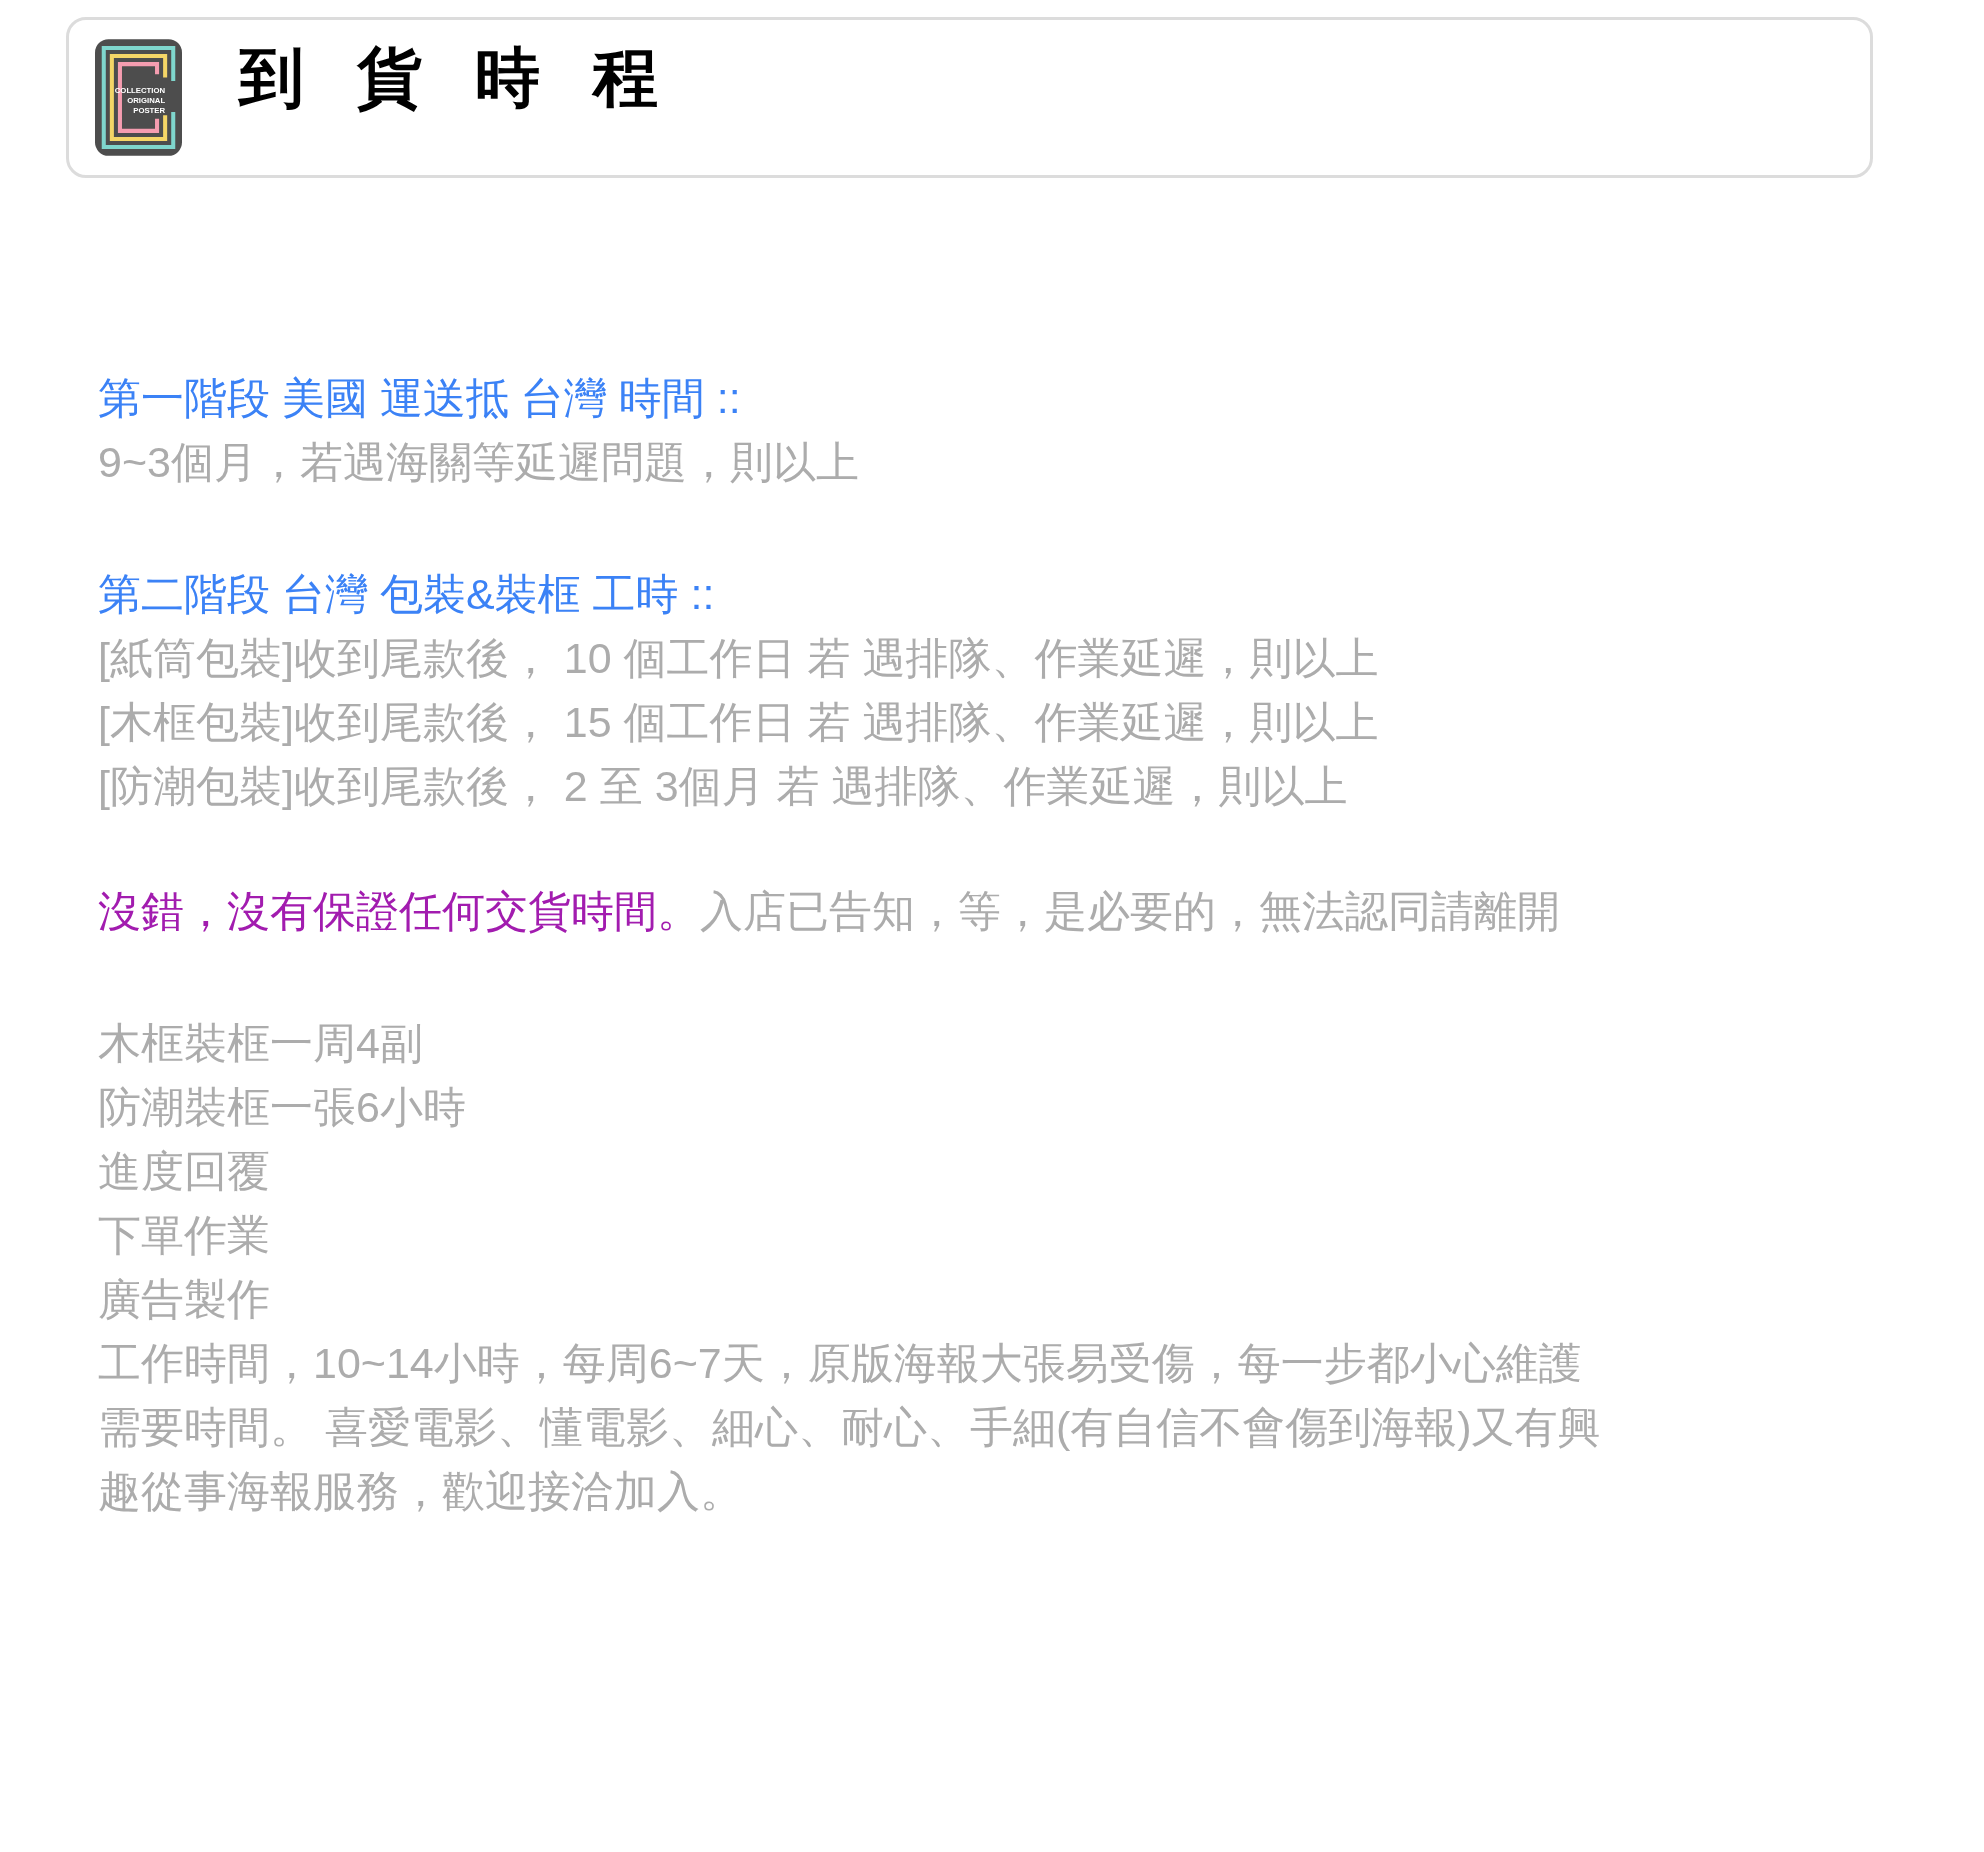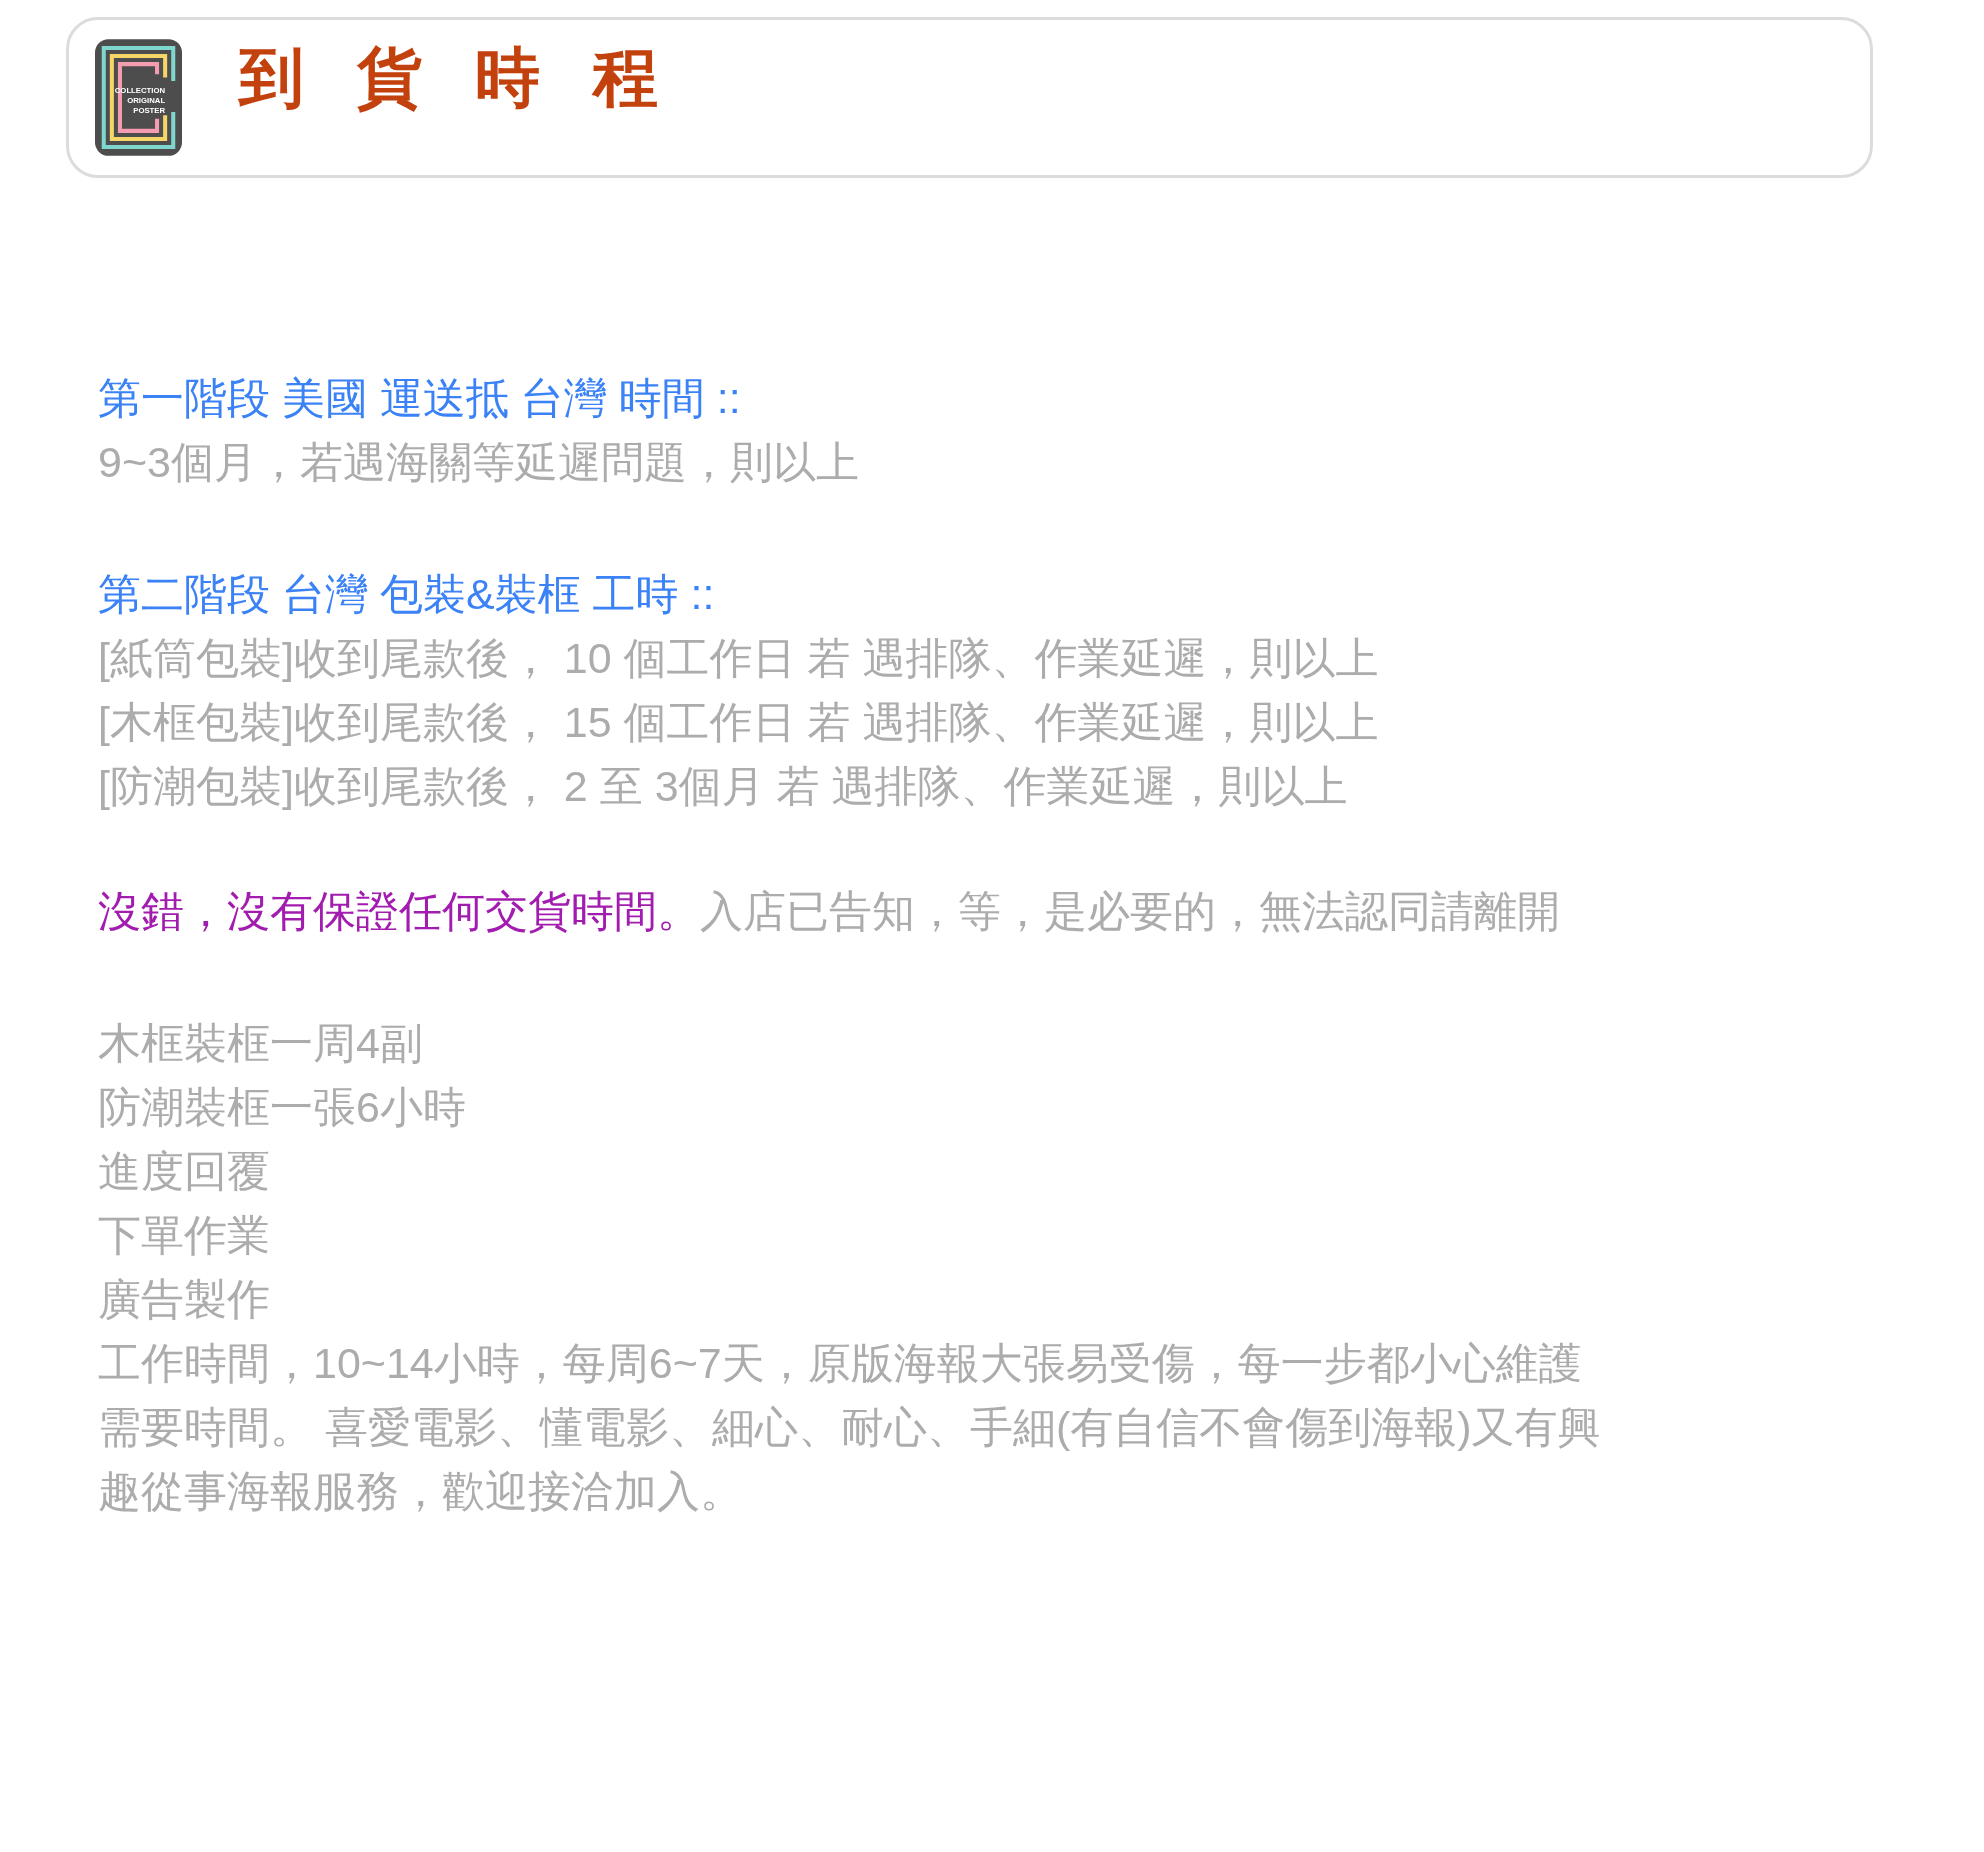--- a/index.html
+++ b/index.html
@@ -16,38 +16,38 @@
     overflow: hidden;
   }
   .header-card {
     position: absolute;
     left: 66px;
     top: 17px;
     width: 1807px;
     height: 161px;
     box-sizing: border-box;
     border: 3.4px solid #dcdcdc;
-    border-radius: 32px;
+    border-radius: 20px;
     background: #ffffff;
     display: flex;
     align-items: center;
   }
   .logo-box {
     width: 87px;
     height: 117px;
     margin-left: 26px;
     flex: none;
     position: relative;
     top: 0px;
   }
   .page-title {
     margin-left: 57px;
     position: relative;
     top: -20px;
-    color: #c2410c;
+    color: #000000;
     font-size: 65px;
     font-weight: bold;
     letter-spacing: 53px;
     white-space: nowrap;
     line-height: 1;
   }
   .content {
     position: absolute;
     left: 98px;
     top: 366px;

